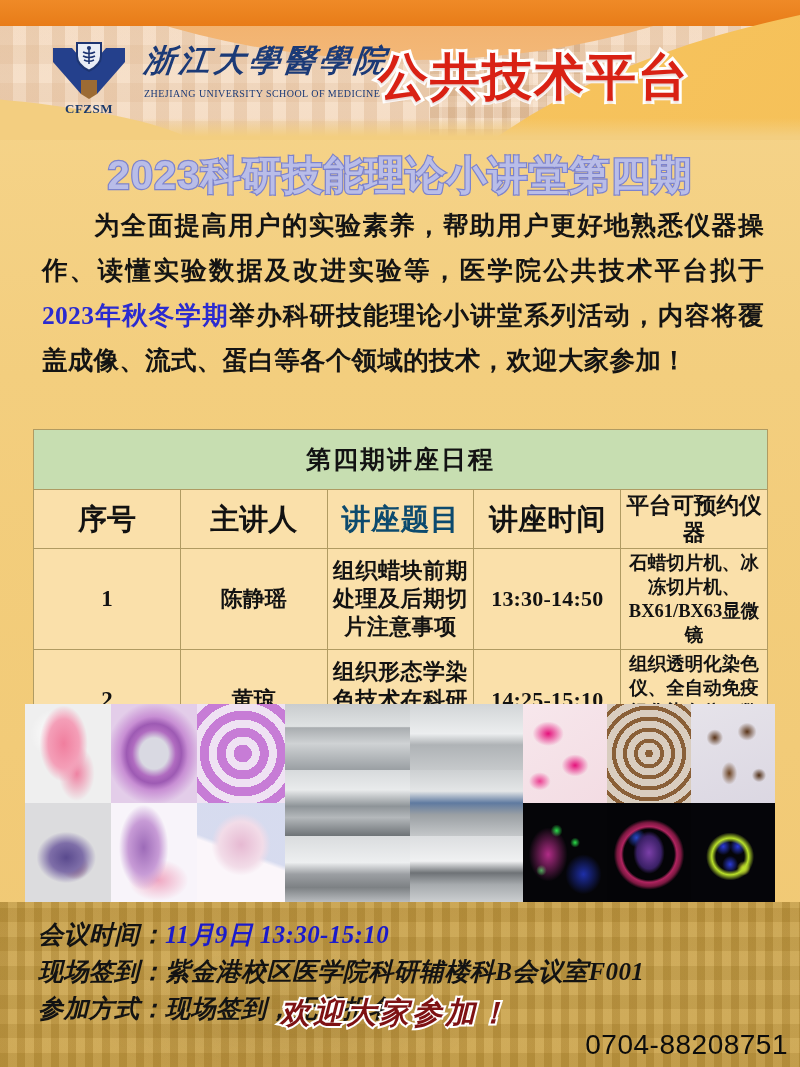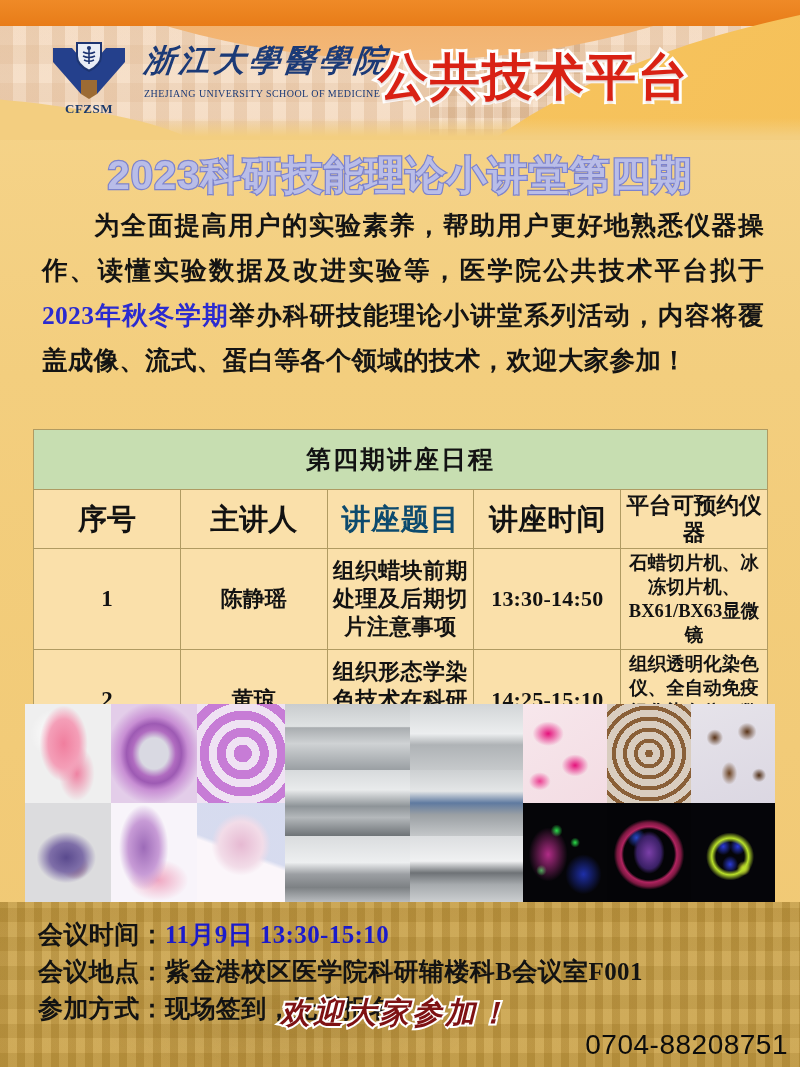--- a/index.html
+++ b/index.html
@@ -365,20 +365,21 @@
     z-index: 3;
   }
   .f-line {
     font-family: "Liberation Serif", "DejaVu Serif", serif;
     font-size: 25px;
     font-weight: bold;
     color: #131313;
     line-height: 37px;
     letter-spacing: .4px;
     white-space: nowrap;
+    font-style: italic;
   }
   .f-blue { color: #1B1BCB; }
   .welcome {
     position: absolute;
     left: 280px; bottom: 33px;
     z-index: 4;
     font-family: Liberation Serif, serif;
     font-size: 30px;
     font-weight: bold;
     font-style: italic;
@@ -513,20 +514,20 @@
     <div class="gal-col">
       <div class="gal-cell ihc3" style="width:85px;height:99px"></div>
       <div class="gal-cell fl3" style="width:85px;height:99px"></div>
     </div>
   </div>
 
   <div class="footer">
     <div class="footer-photo"></div>
     <div class="footer-lines">
       <div class="f-line"><span>会议时间：</span><span class="f-blue">11月9日  13:30-15:10</span></div>
-      <div class="f-line"><span>会议地点：</span><span>紫金港校区医学院科研辅楼科B会议室F001</span></div>
+      <div class="f-line"><span>现场签到：</span><span>紫金港校区医学院科研辅楼科B会议室F001</span></div>
       <div class="f-line"><span>参加方式：</span><span>现场签到，无需报名。</span></div>
     </div>
     <div class="welcome">欢迎大家参加！</div>
     <div class="phone">0704-88208751</div>
   </div>
 
 </div>
 
 </body></html>

